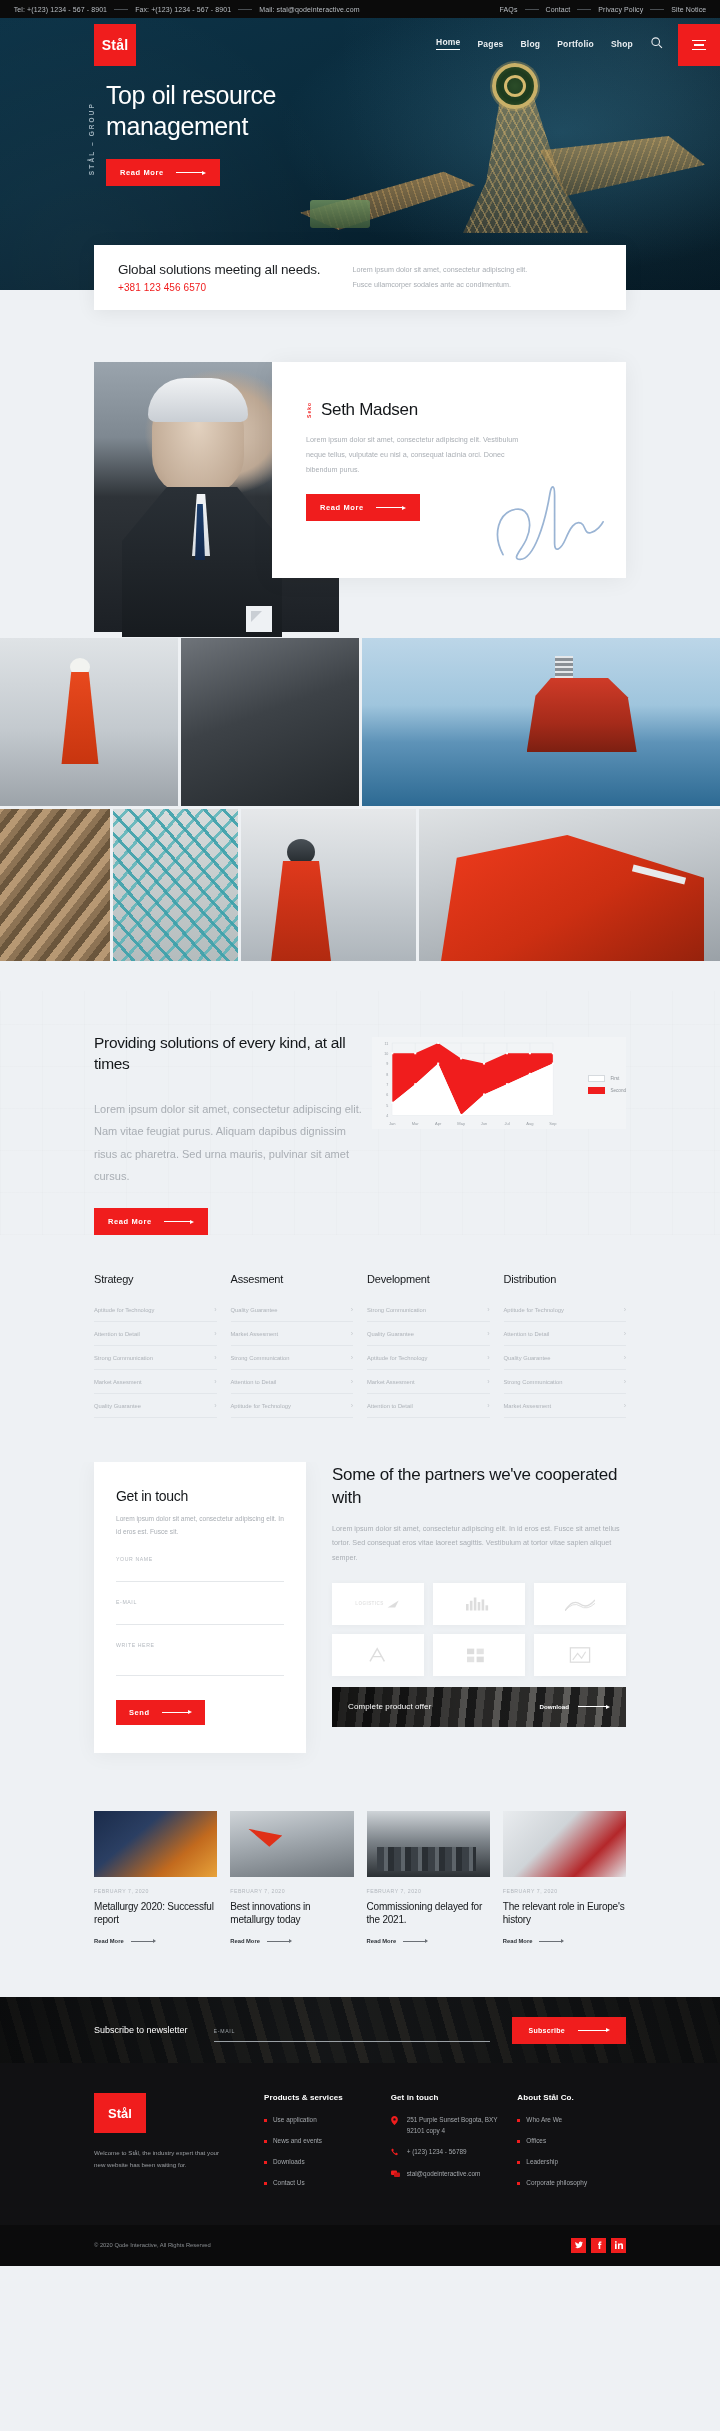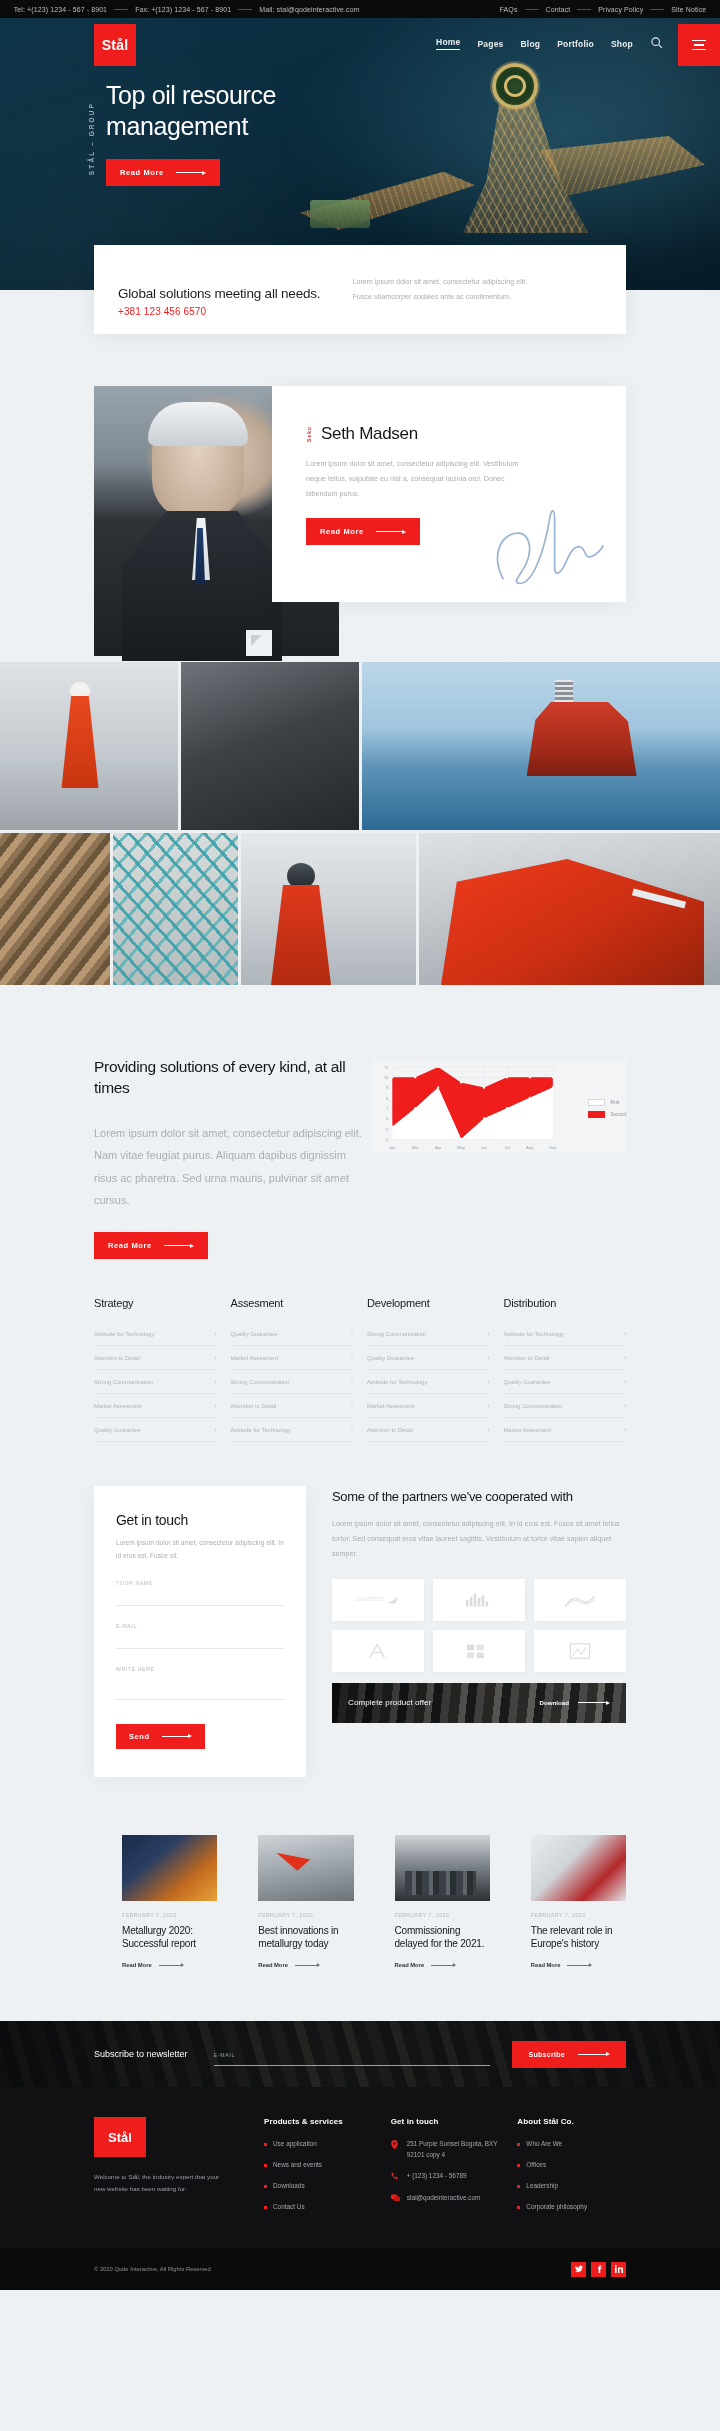--- a/index.html
+++ b/index.html
@@ -125,21 +125,21 @@
     left: 310px; top: 182px; width: 60px; height: 28px;
     background: linear-gradient(180deg,#6d8f5e,#3e5a3a); border-radius: 3px; opacity:.85;
   }
 
   
   .infobar-wrap { position: relative; z-index: 9; margin-top: -45px; padding: 0 94px; }
   .infobar {
     background: #fff; display: flex; align-items: center; padding: 17px 24px;
     box-shadow: 0 2px 18px rgba(0,0,0,.07);
   }
-  .infobar-left { flex: 0 0 auto; padding-right: 22px; margin-top: 24px; }
+  .infobar-left { flex: 0 0 auto; padding-right: 22px; }
   .infobar-h { font-size: 13.5px; color: #1b1e21; font-weight: 400; letter-spacing:-.2px; }
   .infobar-phone { font-size: 10px; color: #f01d1d; margin-top: 5px; letter-spacing:.1px;}
   .infobar-right { font-size: 7.2px; color: #a8adb3; line-height: 2.0; padding-left: 10px; }
 
   
   .person-sec { padding: 52px 0 42px; background:#eef1f4; }
   .person { position: relative; width: 532px; margin: 0 auto; }
   .person-photo {
     position: absolute; left: 0; top: 0; width: 245px; height: 270px;
     background:
@@ -287,21 +287,21 @@
   .field label { display:block; font-size: 5.2px; color: #b5bac0; letter-spacing: .6px; }
   .field input, .field textarea {
     width: 100%; border: none; border-bottom: .8px solid #e4e7ea; background: transparent;
     font-size: 6px; color: #4b5157; padding: 6px 0 4px; outline: none;
     font-family: "Liberation Sans", sans-serif;
   }
   .field textarea { resize: none; height: 28px; }
   .contact-card .btn-red { margin-left: 0; margin-top: 20px; padding: 8px 13px; }
 
   .partners { flex: 1 1 auto; padding-top: 2px; }
-  .partners-h { font-size: 13px; color: #14171a; line-height: 1.34; font-weight: 400; letter-spacing:-.3px; }
+  .partners-h { font-size: 17px; color: #14171a; line-height: 1.34; font-weight: 400; letter-spacing:-.3px; }
   .partners-p { font-size: 7.2px; color: #a9aeb4; line-height: 2.05; margin-top: 12px; }
   .logo-grid { display: grid; grid-template-columns: repeat(3, 1fr); gap: 9px; margin-top: 17px; }
   .logo-cell {
     background: #fff; height: 42px; display: flex; align-items: center; justify-content: center;
     box-shadow: 0 1px 7px rgba(0,0,0,.035);
   }
   .logo-mark { opacity: .16; display:flex; align-items:center; gap:3px; }
   .logo-mark .txt { font-size: 4.6px; color: #555; letter-spacing: .4px; font-weight:700; }
 
   .product-banner {
@@ -312,21 +312,21 @@
       repeating-linear-gradient(96deg,#2a2a2a 0 9px,#6d6b68 9px 17px,#434240 17px 27px,#8e8c88 27px 34px);
   }
   .pb-title { color: #fff; font-size: 8px; font-weight: 400; letter-spacing:.1px; }
   .pb-dl { margin-left: auto; display: flex; align-items: center; color: #fff; font-size: 6.2px; font-weight: 600; }
   .pb-dl .arw { display:inline-flex; align-items:center; margin-left: 9px; }
   .pb-dl .arw .ln { width: 28px; height:1px; background:#fff; }
   .pb-dl .arw .hd { width:0;height:0;border-left:4px solid #fff;border-top:2.5px solid transparent;border-bottom:2.5px solid transparent;}
 
   
   .blog { display: flex; gap: 13px; padding: 18px 94px 50px; background:#eef1f4; }
-  .post { flex: 1 1 0; margin-left: 28px; }
+  .post { flex: 1 1 0; }
   .post-img { height: 66px; width: 100%; }
   .p1 { background: linear-gradient(140deg,#1a2b4a 0%,#2b3f63 35%,#c26a1e 70%,#e8a33a 100%); }
   .p2 { background: linear-gradient(170deg,#cfd4d8 0%,#a7aeb4 40%,#6b7278 100%); position:relative; }
   .p2::after{content:"";position:absolute;left:18px;top:18px;width:34px;height:18px;background:#e03018;clip-path:polygon(0 0,100% 38%,62% 100%);}
   .p3 { background: linear-gradient(180deg,#cfd4d8 0%,#7e858b 45%,#2b3034 100%); position:relative;}
   .p3::after{content:"";position:absolute;left:10px;bottom:6px;right:14px;height:24px;background:repeating-linear-gradient(90deg,#3a4046 0 7px,#5d646a 7px 11px,#2a2f34 11px 17px);}
   .p4 { background: linear-gradient(135deg,#e9ecef 0%,#cfd4d8 40%,#b4272a 72%,#e2e5e8 100%); }
   .post-date { font-size: 5.2px; color: #b3b8be; letter-spacing: .5px; margin-top: 11px; }
   .post-title { font-size: 10px; color: #14171a; line-height: 1.33; margin-top: 6px; font-weight: 400; letter-spacing:-.2px; }
   .post-more { display: inline-flex; align-items: center; margin-top: 12px; font-size: 5.8px; color: #2d3238; font-weight: 600; }

